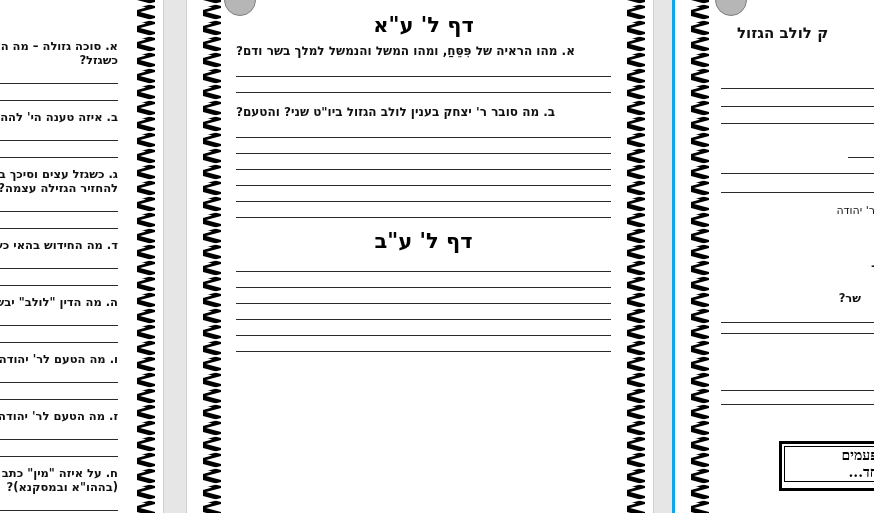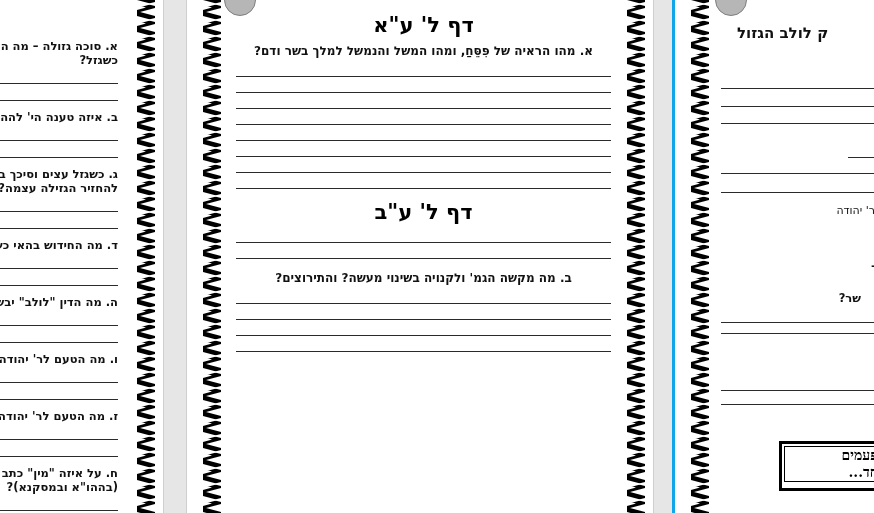--- a/index.html
+++ b/index.html
@@ -32,21 +32,21 @@
   .l-item{margin-top:9px;}
   .l-q{font-weight:bold;font-size:11.5px;line-height:14px;text-align:right;
        white-space:nowrap;overflow:hidden;color:#111;}
   .l-rule{height:16px;border-bottom:1.5px solid #2b2b2b;width:118px;}
   .l-item .l-rule:nth-of-type(1){height:20px;}
 
   
   #center-content{position:absolute;top:8px;left:49px;width:375px;direction:rtl;}
   .c-title{font-weight:bold;font-size:21px;line-height:30px;text-align:center;color:#000;margin-top:2px;}
   .c-title + .c-q{margin-top:4px;}
-  .c-q{font-weight:bold;font-size:12px;line-height:15px;text-align:center;
+  .c-q{font-weight:bold;font-size:12px;line-height:15px;text-align:left;
        margin-top:12px;white-space:nowrap;overflow:hidden;color:#111;}
   .c-rule{height:15px;border-bottom:1.5px solid #2b2b2b;}
   .c-q + .c-rule{height:17px;}
   .c-sec2{margin-top:8px;}
 
   
   #right-page .frag{position:absolute;direction:rtl;color:#111;white-space:nowrap;}
   #rp-title{left:62px;top:24px;font-weight:bold;font-size:15px;}
   #rp-yehuda{right:2px;top:204px;font-size:11px;color:#333;}
   #rp-dash{right:0;top:259px;font-size:12px;font-weight:bold;}
@@ -136,32 +136,32 @@
     <svg width="18" height="513">
         <rect width="18" height="513" fill="url(#zz)"></rect>
       </svg>
   </div>
   <div id="center-content">
       <div class="c-sec">
         <div class="c-title">דף ל' ע"א</div>
         <div class="c-q">א. מהו הראיה של פִּסֵּחַ, ומהו המשל והנמשל למלך בשר ודם?</div>
         <div class="c-rule"></div>
         <div class="c-rule"></div>
+        <div class="c-q">ב. מה סובר ר' יצחק בענין לולב הגזול ביו"ט שני? והטעם?</div>
         <div class="c-rule"></div>
         <div class="c-rule"></div>
         <div class="c-rule"></div>
         <div class="c-rule"></div>
         <div class="c-rule"></div>
         <div class="c-rule"></div>
       </div>
       <div class="c-sec c-sec2">
         <div class="c-title">דף ל' ע"ב</div>
         <div class="c-rule"></div>
         <div class="c-rule"></div>
-        <div class="c-q">ב. מה מקשה הגמ' ולקנויה בשינוי מעשה? והתירוצים?</div>
         <div class="c-rule"></div>
         <div class="c-rule"></div>
         <div class="c-rule"></div>
         <div class="c-rule"></div>
       </div>
     </div>
   <div class="zz-strip zz-right">
     <svg width="18" height="513">
         <rect width="18" height="513" fill="url(#zz)"></rect>
       </svg>

